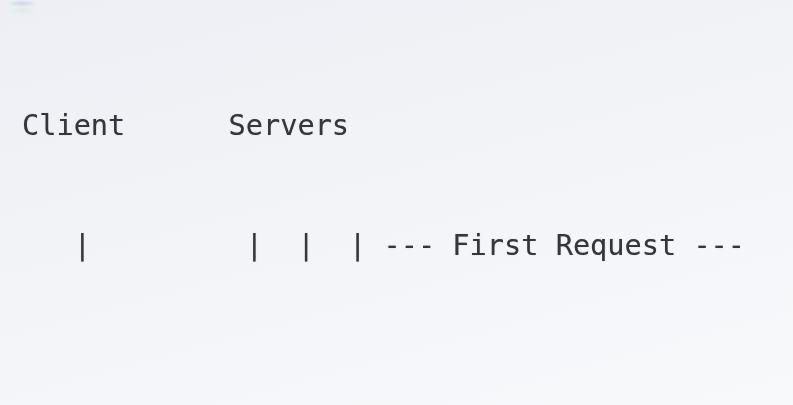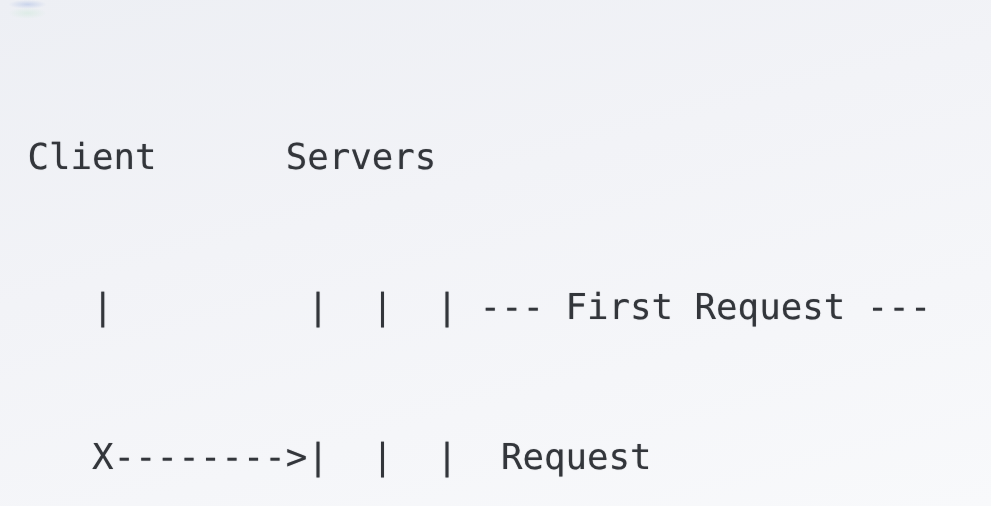--- a/index.html
+++ b/index.html
@@ -54,21 +54,20 @@
 <body>
 
 <div class="stage">
 
   <div class="smudge smudge-blue"></div>
   <div class="smudge smudge-green"></div>
 
   <div class="ascii-diagram">
     <div class="ascii-line">Client      Servers</div>
     <div class="ascii-line">   |         |  |  | --- First Request ---</div>
-    <div class="ascii-line">   X--------&gt;|  |  |  Request</div>
     
     
     
     
     
     
   </div>
 
 </div>
 

